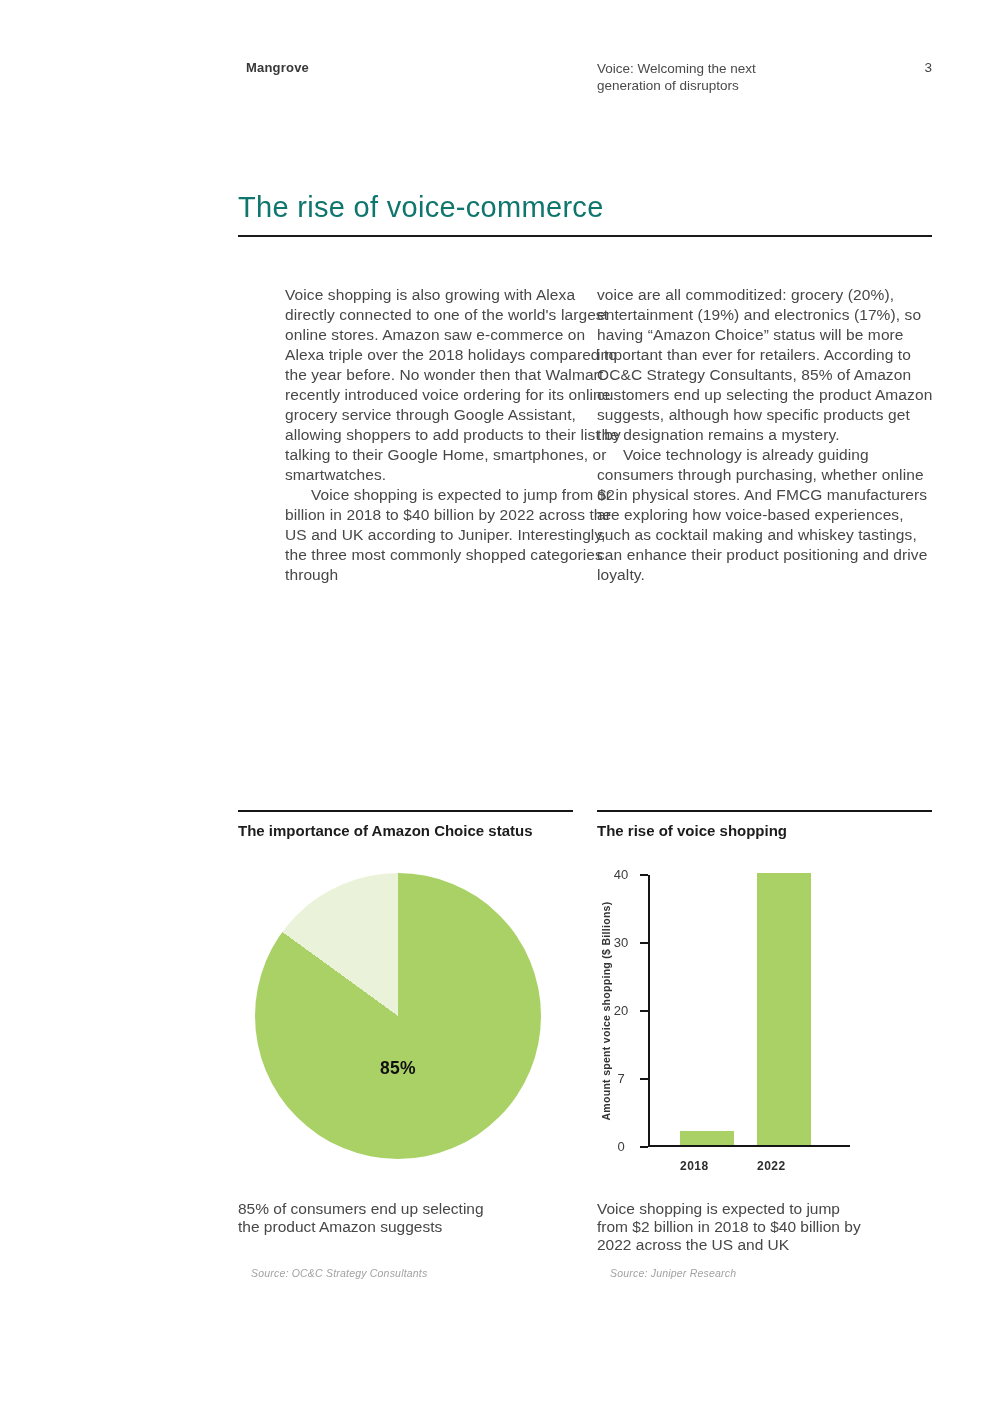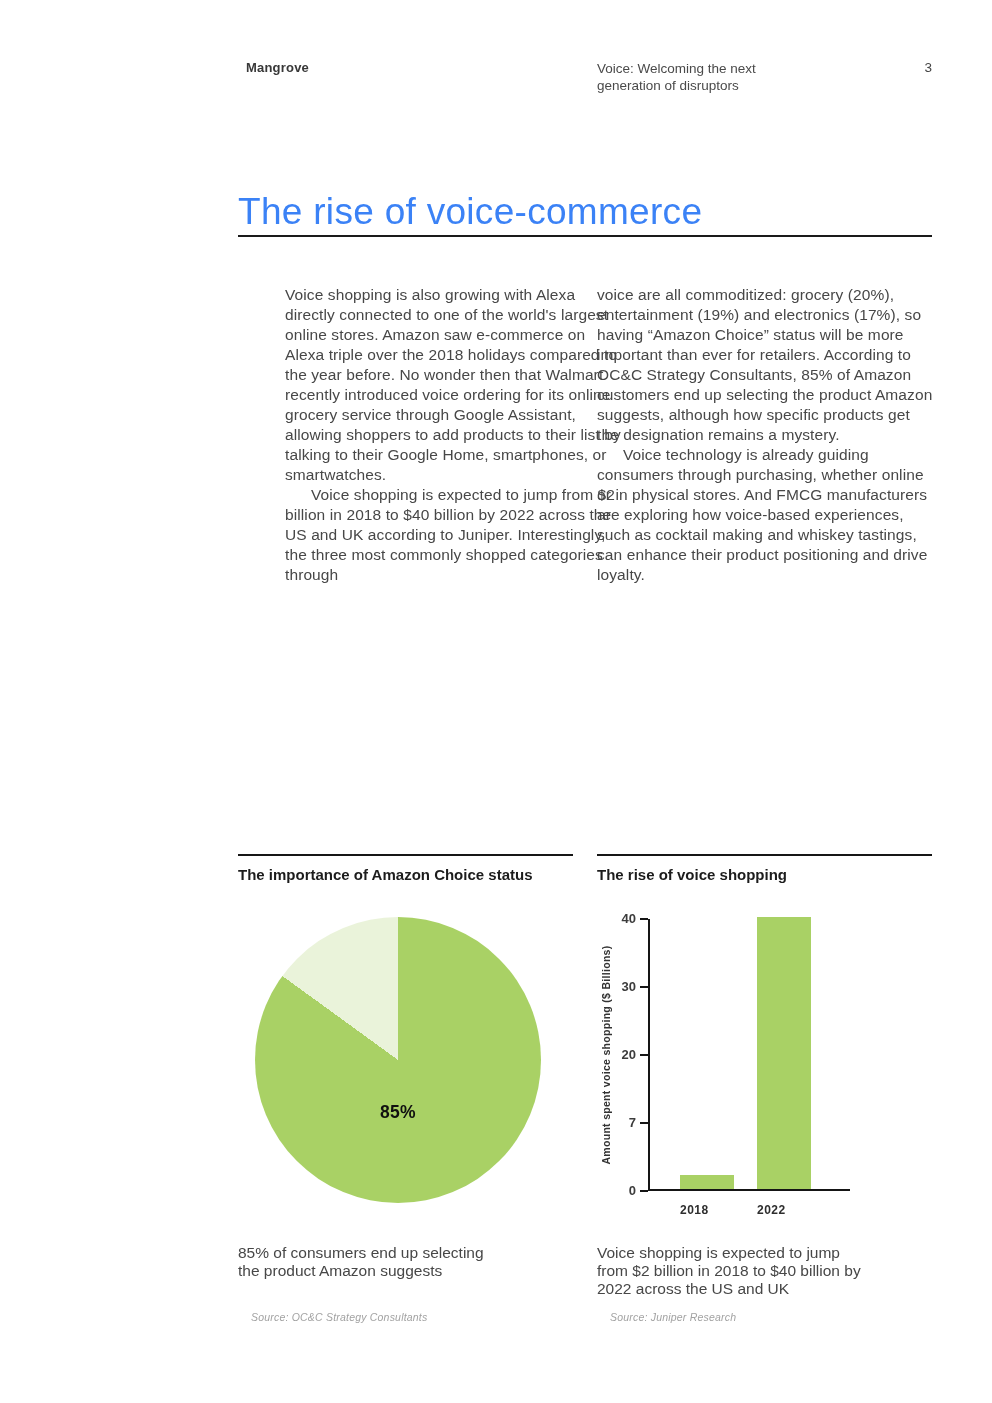--- a/index.html
+++ b/index.html
@@ -23,38 +23,38 @@
     font-size: 13.5px; color: #4a4a4a; line-height: 17px; white-space: pre-line;
   }
   .hdr-page-num {
     position: absolute; right: 60px; top: 60px;
     font-size: 13.5px; color: #444444;
   }
 
   
   .main-title {
     position: absolute; left: 238px; top: 191px; width: 694px;
-    font-size: 37px; font-weight: 300; color: #3b82f6; letter-spacing: .3px;
+    font-size: 29px; font-weight: 300; color: #0f766e; letter-spacing: .3px;
   }
   .title-rule {
     position: absolute; left: 238px; top: 235px; width: 694px; height: 2px;
     background: #1a1a1a;
   }
 
   
   .col {
     position: absolute; top: 285px; width: 337px;
     font-size: 15.5px; line-height: 20px; color: #474747; letter-spacing: .1px;
   }
   .col-left  { left: 238px; margin-left: 47px; }
   .col-right { left: 597px; }
   .col p + p { text-indent: 26px; }
 
   
-  .figure { position: absolute; top: 852px; width: 335px; height: 500px; }
+  .figure { position: absolute; top: 808px; width: 335px; height: 500px; }
   .figure-left  { left: 238px; }
   .figure-right { left: 597px; }
   .fig-rule  { position: absolute; left: 0; top: 2px; width: 100%; height: 2px; background: #161616; }
   .fig-title { position: absolute; left: 0; top: 14px; font-size: 15px; font-weight: 700; color: #1c1c1c; }
   .fig-caption {
     position: absolute; left: 0; top: 376px; width: 320px;
     font-size: 15.5px; line-height: 18px; color: #474747; white-space: pre-line; margin-top: 16px;
   }
   .fig-source {
     position: absolute; left: 0; top: 459px;
@@ -75,22 +75,22 @@
   .bar-plot {
     position: absolute; left: 51px; top: 67px; width: 202px; height: 272px;
     border-left: 2px solid #151515; border-bottom: 2px solid #151515;
   }
   .bar { position: absolute; bottom: 0; }
   .xlab {
     position: absolute; bottom: -28px; text-align: left;
     font-size: 12px; font-weight: 700; color: #2e2e2e; letter-spacing: .5px;
   }
   .ytick-label {
-    position: absolute; left: -44px; width: 30px; text-align: right;
-    font-size: 13px; color: #3c3c3c; font-weight: bold;
+    position: absolute; left: -44px; width: 30px; text-align: center;
+    font-size: 13px; color: #3c3c3c;
   }
   .ytick-mark {
     position: absolute; left: -10px; width: 8px; height: 2px; background: #151515;
   }
   .y-axis-title {
     position: absolute; left: -126px; top: 196px; width: 272px; height: 14px;
     text-align: center; font-size: 10.5px; font-weight: 700; color: #333333;
     letter-spacing: .3px; transform: rotate(-90deg);
   }
 </style>

